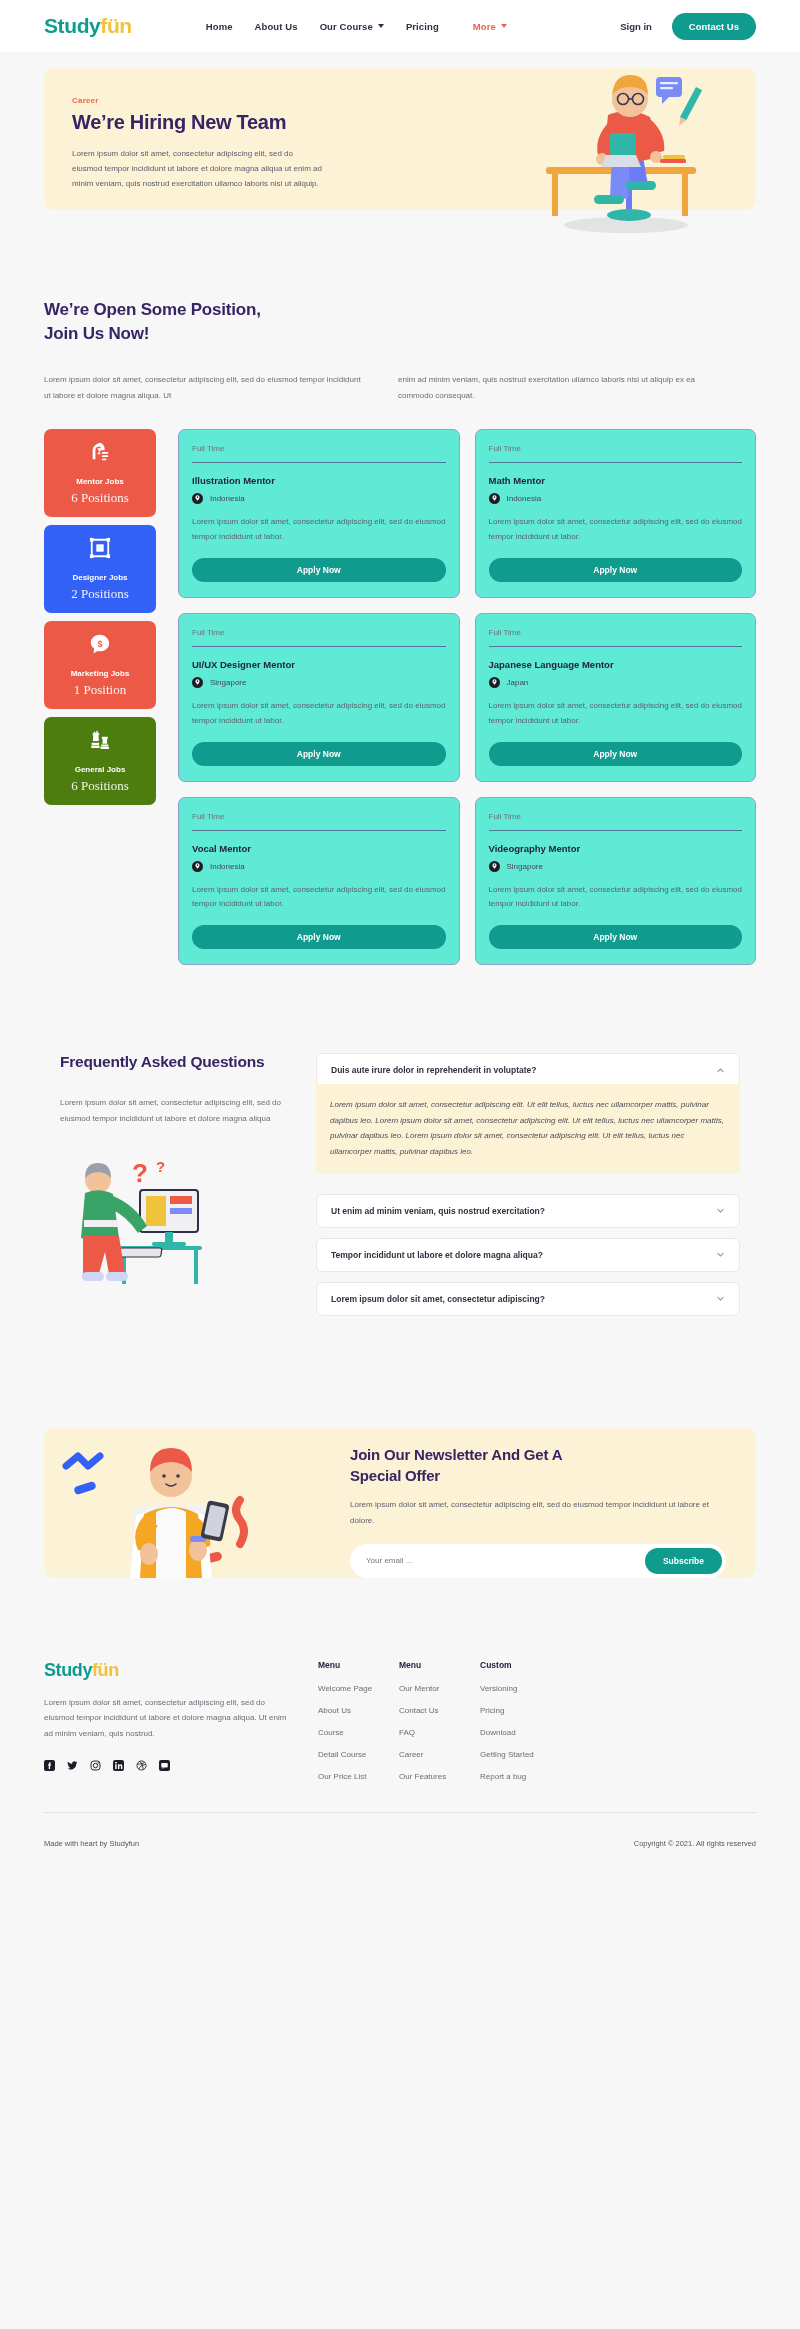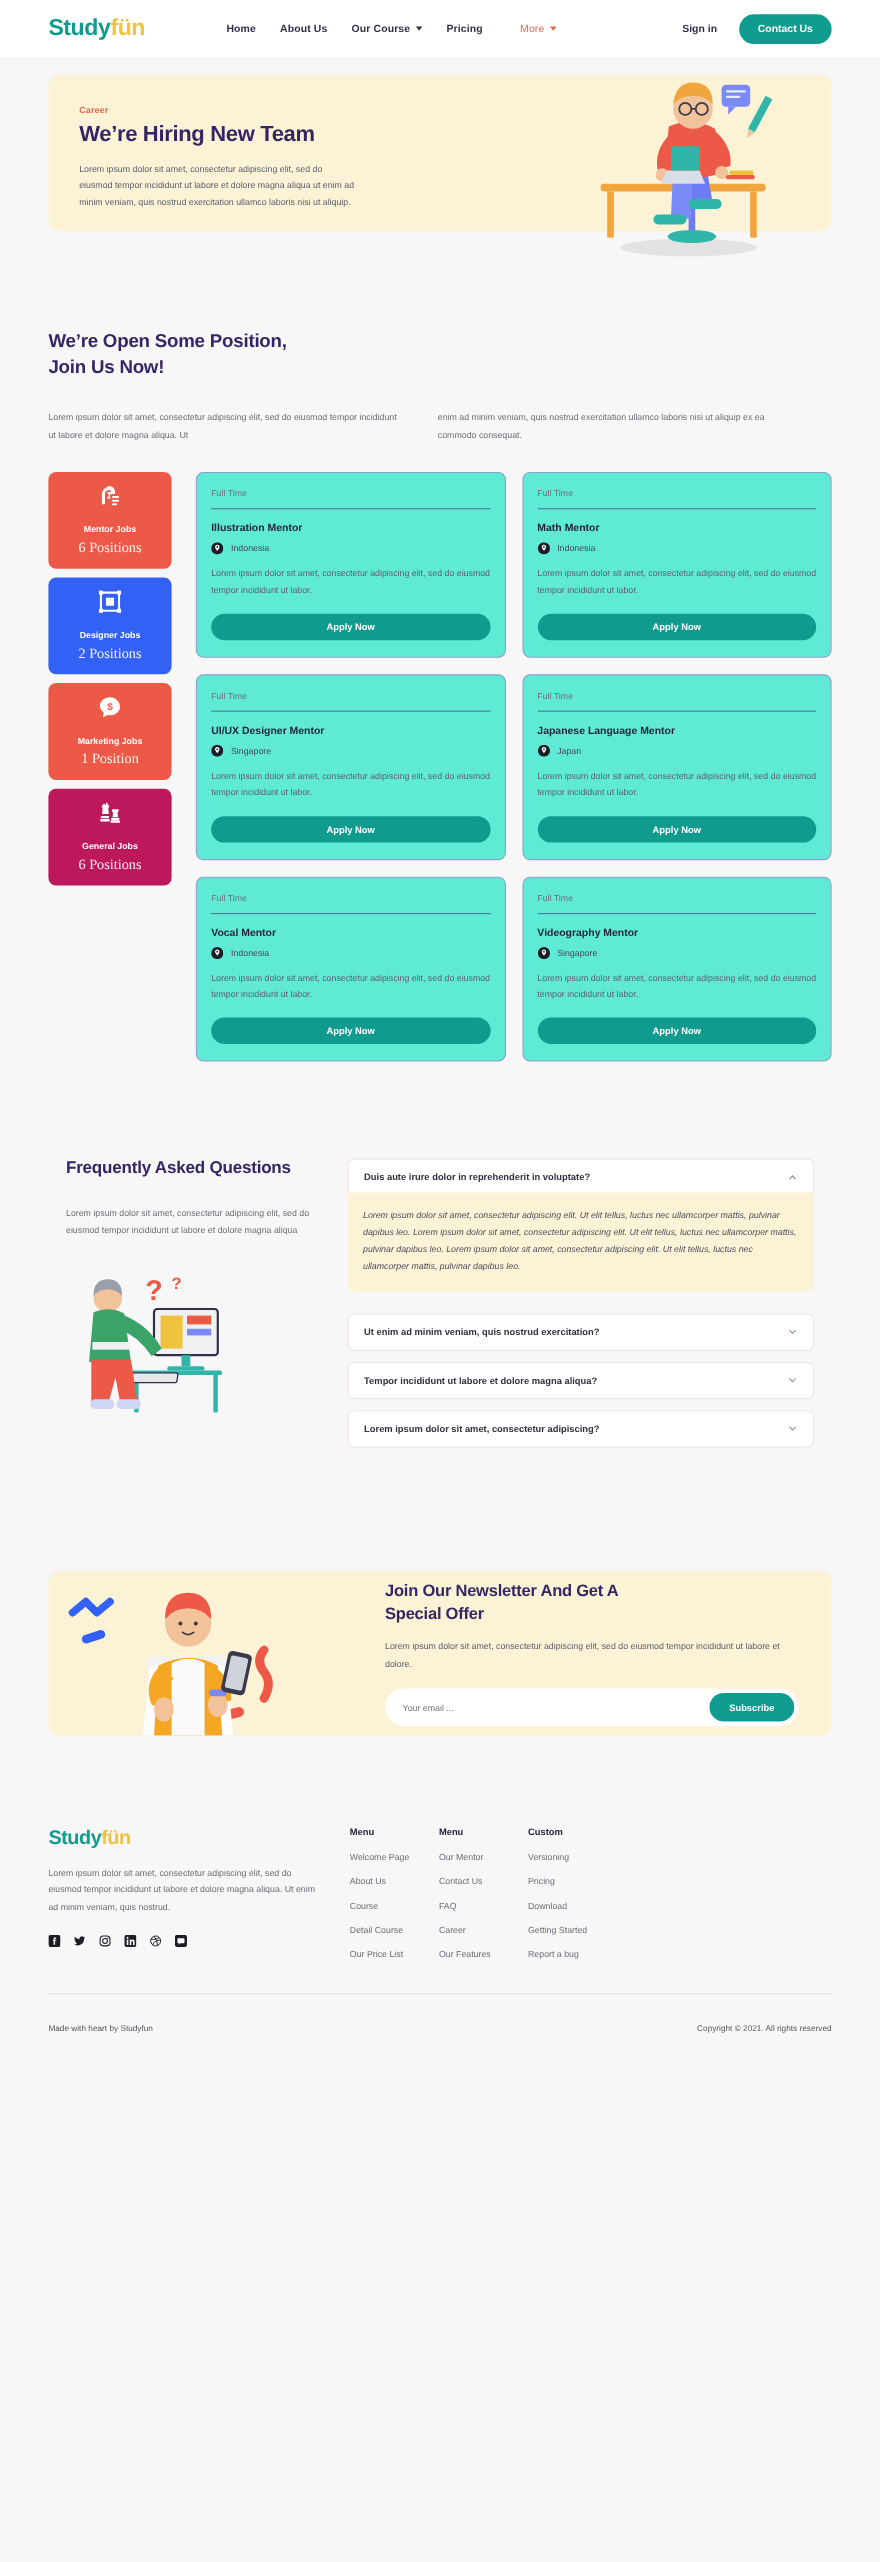--- a/index.html
+++ b/index.html
@@ -25,21 +25,21 @@
   .logo .b { color: #f0c33c; }
   .nav-links {
     display: flex; align-items: center; gap: 22px;
     margin-left: 74px;
   }
   .nav-link {
     font-size: 9.5px; font-weight: 700; color: #2f2f49;
     display: flex; align-items: center; gap: 5px; cursor: pointer;
     letter-spacing: 0.1px;
   }
-  .nav-link.accent { color: #e8664f; font-weight: 400; padding-left: 12px; }
+  .nav-link.accent { color: #e8664f; font-weight: 700; padding-left: 12px; }
   .caret {
     width: 0; height: 0;
     border-left: 3.5px solid transparent;
     border-right: 3.5px solid transparent;
     border-top: 4px solid #2f2f49;
     display: inline-block;
   }
   .nav-link.accent .caret { border-top-color: #e8664f; }
   .nav-right { margin-left: auto; display: flex; align-items: center; gap: 20px; }
   .signin { font-size: 9.5px; font-weight: 700; color: #2f2f49; cursor: pointer; }
@@ -131,21 +131,21 @@
     background: #fcf3d6; border-radius: 0 0 6px 6px;
     padding: 13px 14px 14px; margin-top: -3px;
   }
   .faq-answer p { font-size: 8px; line-height: 1.95; color: #4c4c58; font-style: italic; }
   .faq-spacer { height: 10px; }
 
   
   .news-wrap { padding: 102px 44px 0; }
   .news {
     background: #fcf3d6; border-radius: 10px; height: 150px;
-    display: flex; align-items: center; position: relative; overflow: hidden;
+    display: flex; align-items: flex-end; position: relative; overflow: hidden;
   }
   .news-art { width: 300px; height: 150px; flex: none; position: relative; }
   .news-copy { padding: 0 30px 0 6px; flex: 1; }
   .news-copy h2 {
     font-size: 15px; font-weight: 700; color: #372464;
     line-height: 1.42; letter-spacing: -0.2px;
   }
   .news-copy p { font-size: 8px; line-height: 1.95; color: #5b5b6b; margin-top: 11px; }
   .news-form {
     margin-top: 15px; background: #fff; border-radius: 20px;
@@ -301,21 +301,21 @@
         <span class="cat-sub">2 Positions</span>
       </div>
       <div class="cat" style="background:#ec5a47">
         <span class="cat-icon"><svg width="22" height="22" viewBox="0 0 24 24">
             <path d="M12 2C6.5 2 2 5.8 2 10.5c0 2.6 1.4 4.9 3.6 6.4L5 22l4.6-2.4c.8.2 1.6.3 2.4.3 5.5 0 10-3.8 10-8.5S17.5 2 12 2z" fill="#fff"></path>
             <text x="12" y="15" font-size="10" font-weight="700" fill="#ec5a47" text-anchor="middle" font-family="Liberation Sans, sans-serif">$</text>
           </svg></span>
         <span class="cat-title">Marketing Jobs</span>
         <span class="cat-sub">1 Position</span>
       </div>
-      <div class="cat" style="background:#be185d">
+      <div class="cat" style="background:#4d7c0f">
         <span class="cat-icon"><svg width="22" height="22" viewBox="0 0 24 24" fill="#fff">
             <path d="M6 2.5l1 1.5h1V2h1.5v2h1l1-1.5-1 2.2.9 1.3-1.1 1 .5 6H4.2l.5-6-1.1-1 .9-1.3z"></path>
             <rect x="3" y="15" width="8" height="2.4" rx="0.6"></rect>
             <rect x="2.4" y="18" width="9.2" height="2.6" rx="0.6"></rect>
             <path d="M14 8.5h6.5v2l-1 1 .4 4.5h-5.3l.4-4.5-1-1z"></path>
             <rect x="13.2" y="16.8" width="8" height="2.2" rx="0.6"></rect>
             <rect x="12.6" y="19.4" width="9.2" height="2.4" rx="0.6"></rect>
           </svg></span>
         <span class="cat-title">General Jobs</span>
         <span class="cat-sub">6 Positions</span>

